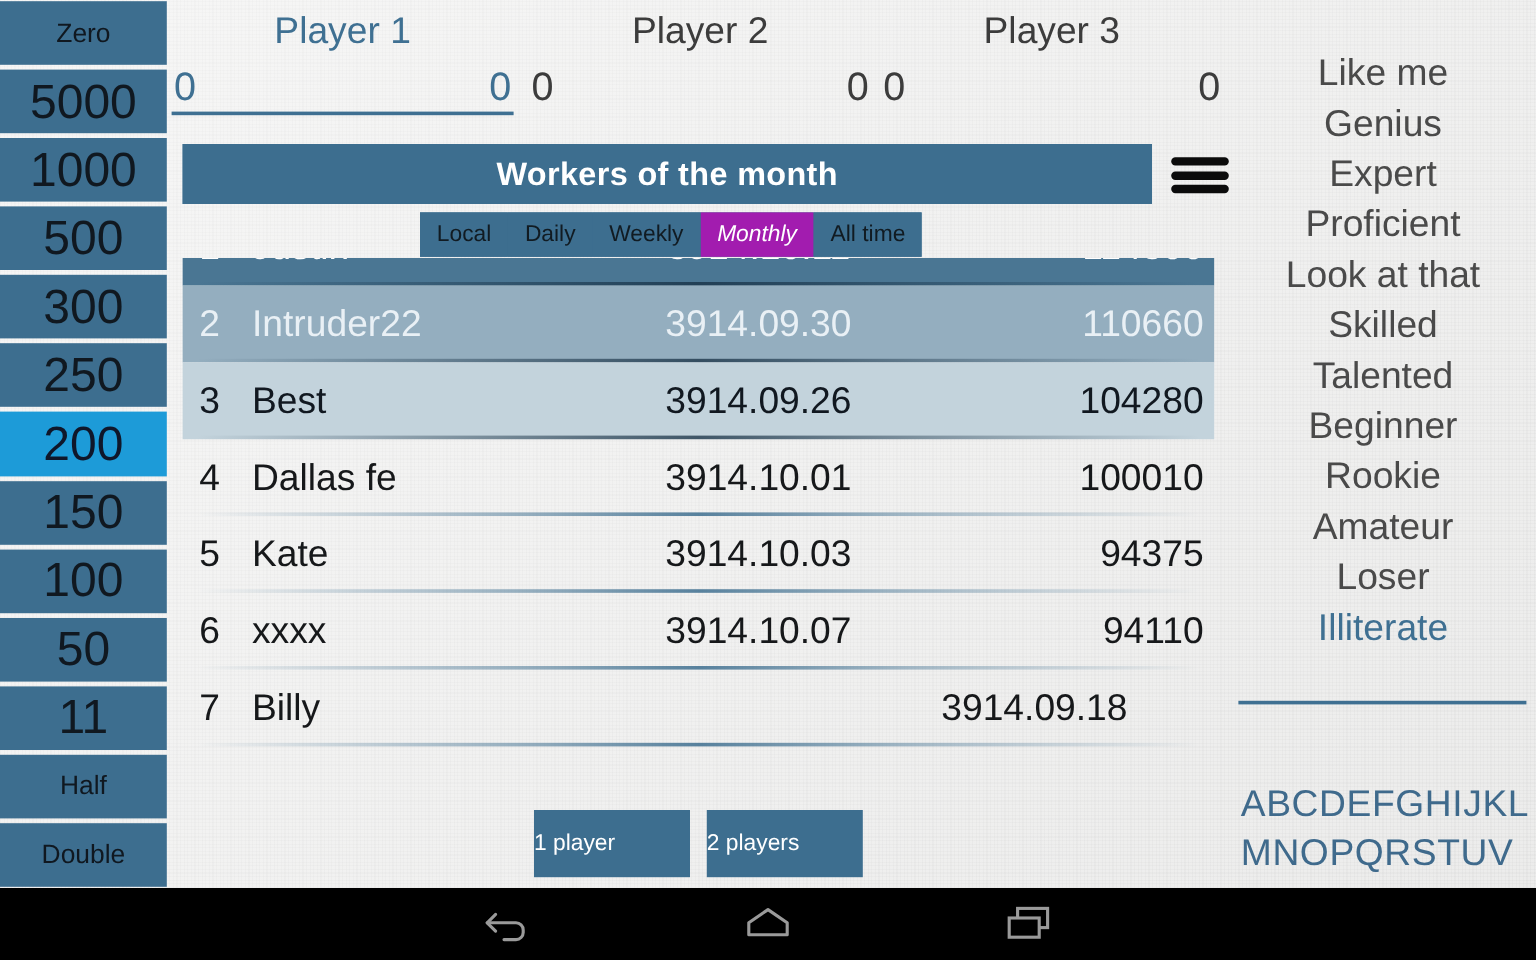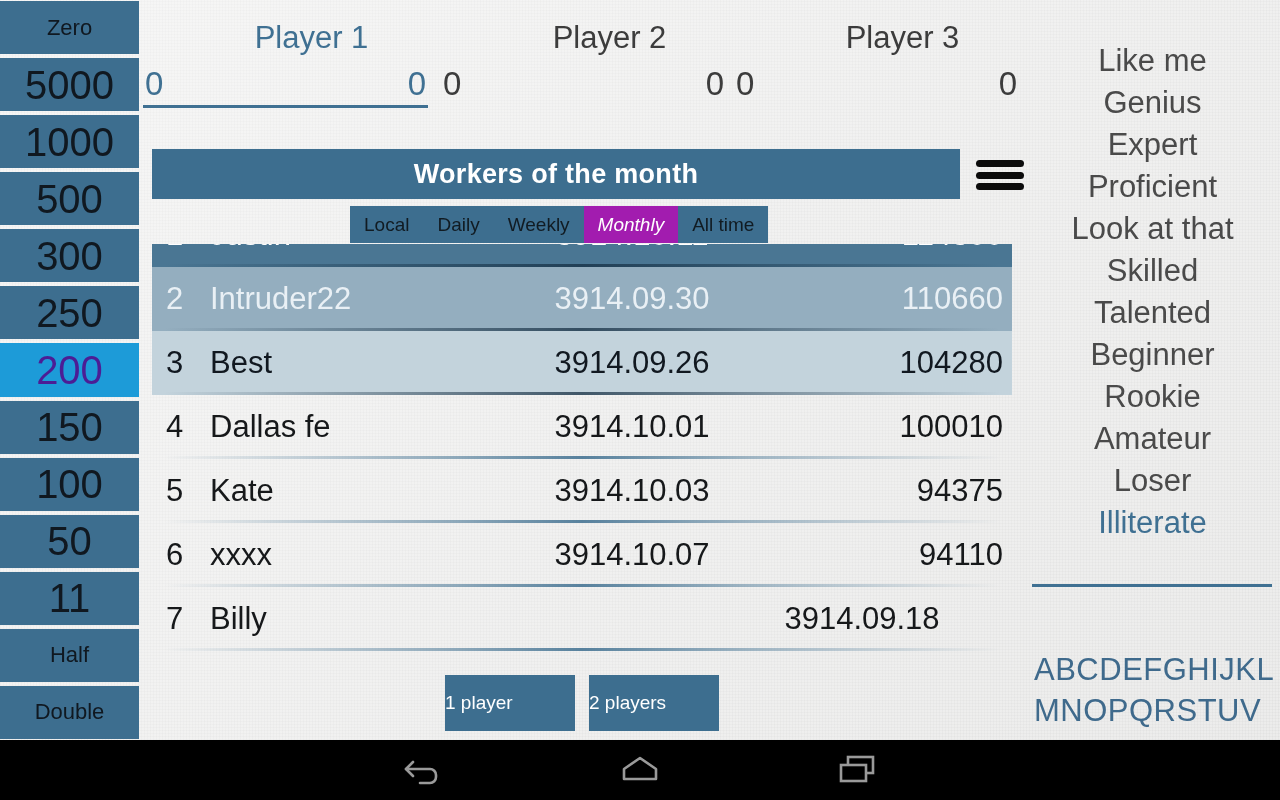--- a/index.html
+++ b/index.html
@@ -39,30 +39,30 @@
     background: #3d6e8f;
     color: #101820;
     display: flex; align-items: center; justify-content: center;
     font-size: 40px;
     line-height: 1;
     letter-spacing: 0px;
     font-weight: 400;
     user-select: none;
   }
   .lc-btn.small { font-size: 22px; }
-  .lc-btn.sel { background: #1d9bd8; color: #4c1d95; }
+  .lc-btn.sel { background: #1d9bd8; color: #0f172a; }
   .lc-btn:last-child { margin-bottom: 0; }
 
   
   #players {
     position: absolute; left: 139px; top: 0;
     width: 886px; height: 110px;
   }
   .player-block {
-    position: absolute; top: 12px; height: 110px; padding-left: 26px;
+    position: absolute; top: 0; height: 110px;
   }
   .player-name {
     position: absolute; top: 8px; width: 100%;
     text-align: center;
     font-size: 31px; color: #3c3c3c; font-weight: 400;
     white-space: nowrap;
   }
   .player-block.active .player-name { color: #3f7092; }
   .player-scoreline {
     position: absolute; top: 52px; left: 0; width: 100%; height: 44px;
@@ -76,21 +76,21 @@
   .player-block.active .score-l,
   .player-block.active .score-r { color: #3f7092; }
   .player-underline {
     position: absolute; left: 4px; right: 4px; bottom: 0;
     height: 3px; background: #3f7092;
   }
 
   
   #dialog {
     position: absolute; left: 152px; top: 120px;
-    width: 860px; height: 530px; margin-top: 29px;
+    width: 860px; height: 530px;
   }
   #dialog-title {
     position: absolute; left: 0; top: 0;
     width: 808px; height: 50px;
     background: #3d6e8f;
     color: #fff;
     font-size: 27px; font-weight: bold;
     display: flex; align-items: center; justify-content: center;
     letter-spacing: .3px;
   }

